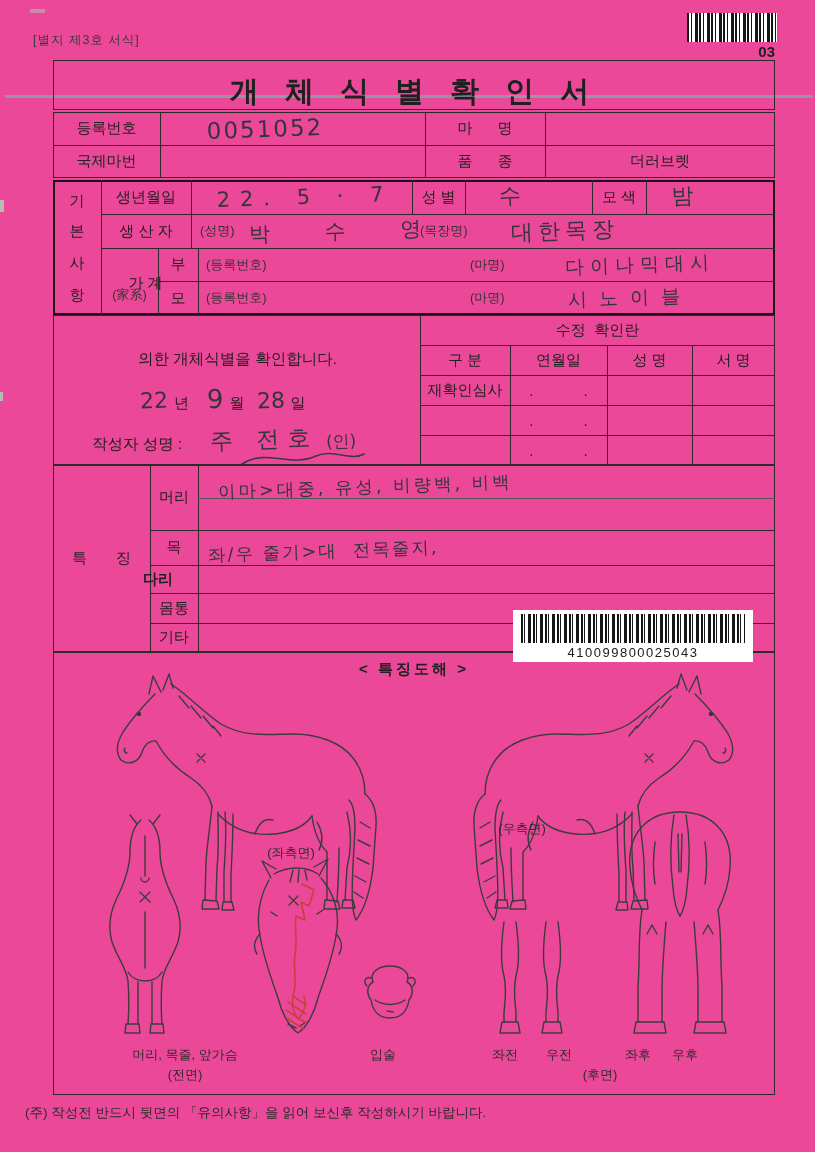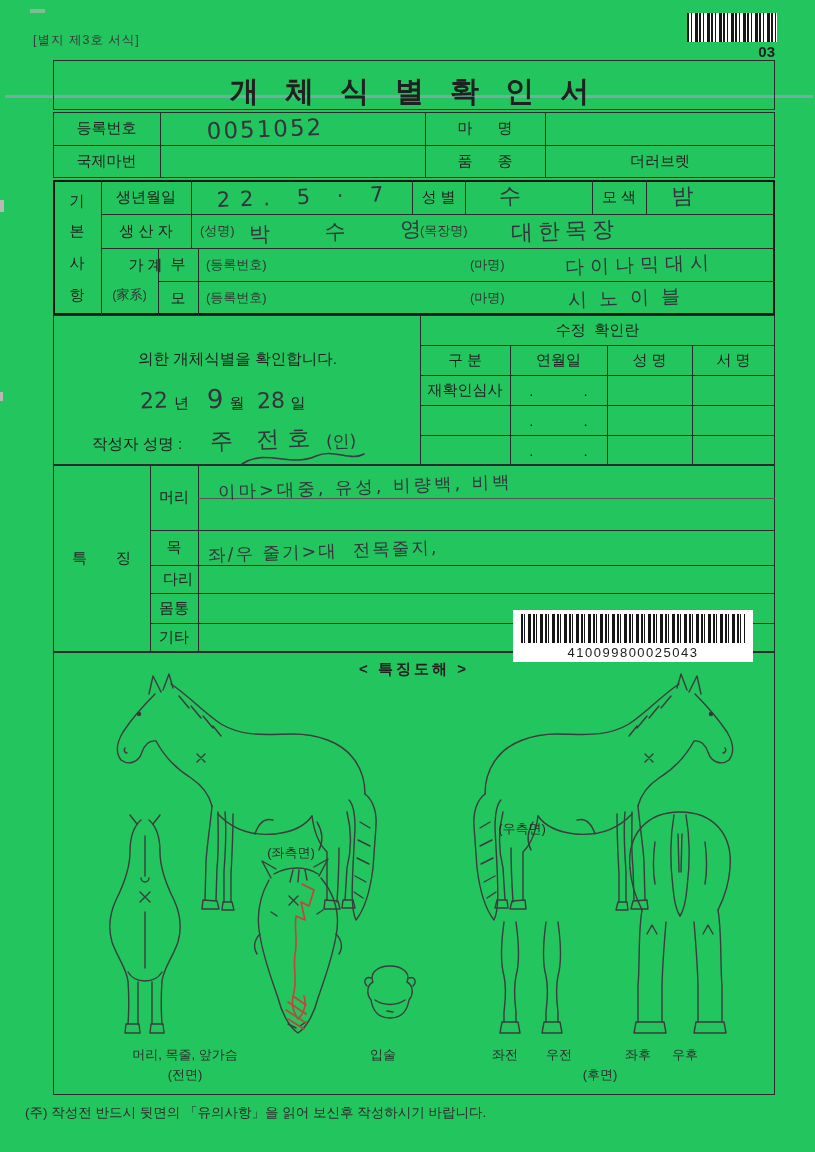--- a/index.html
+++ b/index.html
@@ -1,16 +1,16 @@
 <!DOCTYPE html>
 <html><head>
 <meta charset="utf-8">
 <style>
   html,body{margin:0;padding:0;background:#e8e8e6;}
-  #page{position:relative;width:815px;height:1152px;background:#22c55e;overflow:hidden;
+  #page{position:relative;width:815px;height:1152px;background:#ec4899;overflow:hidden;
         font-family:"Liberation Sans","DejaVu Sans",sans-serif;color:#202020;}
   .abs{position:absolute;}
   .box{position:absolute;border:1.4px solid #2b2b2b;box-sizing:border-box;}
   .box2{position:absolute;border:2.2px solid #151515;box-sizing:border-box;}
   .hl{position:absolute;background:#2b2b2b;height:1.4px;}
   .vl{position:absolute;background:#2b2b2b;width:1.4px;}
   .hl.thin{height:1px;background:#555;}
   .cell{position:absolute;display:flex;align-items:center;justify-content:center;
         font-size:15px;color:#202020;white-space:pre;box-sizing:border-box;}
   .cell.left{justify-content:flex-start;}
@@ -79,21 +79,21 @@
   <div class="cell hw" style="left:480px;top:180px;width:60px;height:32px;font-size:22px;">수</div>
   <div class="cell" style="left:592px;top:180px;width:54px;height:34px;">모 색</div>
   <div class="cell hw" style="left:655px;top:180px;width:55px;height:32px;font-size:22px;">밤</div>
 
   <div class="cell" style="left:101px;top:214px;width:90px;height:34px;">생 산 자</div>
   <div class="cell sm left" style="left:200px;top:214px;width:60px;height:34px;text-align:center;">(성명)</div>
   <div class="cell hw" style="left:262px;top:215px;width:170px;height:32px;font-size:21px;letter-spacing:24px;">박 수 영</div>
   <div class="cell sm left" style="left:420px;top:214px;width:66px;height:34px;">(목장명)</div>
   <div class="cell hw" style="left:490px;top:214px;width:150px;height:34px;font-size:22px;letter-spacing:5px;">대한목장</div>
 
-  <div class="cell" style="left:101px;top:250px;width:57px;height:30px;padding-left:32px;">가 계</div>
+  <div class="cell" style="left:101px;top:268px;width:57px;height:30px;padding-left:32px;">가 계</div>
   <div class="cell sm" style="left:101px;top:280px;width:57px;height:30px;">(家系)</div>
   <div class="cell" style="left:158px;top:248px;width:40px;height:33px;">부</div>
   <div class="cell" style="left:158px;top:281px;width:40px;height:34px;">모</div>
   <div class="cell sm left" style="left:206px;top:248px;width:90px;height:33px;">(등록번호)</div>
   <div class="cell sm left" style="left:470px;top:248px;width:60px;height:33px;">(마명)</div>
   <div class="cell hw" style="left:545px;top:249px;width:190px;height:32px;font-size:19px;letter-spacing:6px;">다이나믹대시</div>
   <div class="cell sm left" style="left:206px;top:281px;width:90px;height:34px;">(등록번호)</div>
   <div class="cell sm left" style="left:470px;top:281px;width:60px;height:34px;">(마명)</div>
   <div class="cell hw" style="left:550px;top:282px;width:160px;height:32px;font-size:19px;letter-spacing:12px;">시노이블</div>
 
@@ -144,21 +144,21 @@
   <div class="vl" style="left:150px;top:465px;height:187px;"></div>
   <div class="vl" style="left:198px;top:465px;height:187px;"></div>
   <div class="hl thin" style="left:198px;top:498px;width:577px;"></div>
   <div class="hl" style="left:150px;top:530px;width:625px;"></div>
   <div class="hl" style="left:150px;top:565px;width:625px;"></div>
   <div class="hl" style="left:150px;top:593px;width:625px;"></div>
   <div class="hl" style="left:150px;top:623px;width:625px;"></div>
   <div class="cell" style="left:53px;top:465px;width:97px;height:187px;">특       징</div>
   <div class="cell" style="left:150px;top:465px;width:48px;height:65px;">머리</div>
   <div class="cell" style="left:150px;top:530px;width:48px;height:35px;">목</div>
-  <div class="cell" style="left:154px;top:565px;width:48px;height:28px;">다리</div>
+  <div class="cell" style="left:134px;top:565px;width:48px;height:28px;font-weight:bold;">다리</div>
   <div class="cell" style="left:150px;top:593px;width:48px;height:30px;">몸통</div>
   <div class="cell" style="left:150px;top:623px;width:48px;height:29px;">기타</div>
   <div class="cell left hw" style="left:218px;top:469px;width:500px;height:28px;font-size:17.5px;letter-spacing:3px;">이마&gt;대중, 유성, 비량백, 비백</div>
   <div class="cell left hw" style="left:208px;top:534px;width:400px;height:28px;font-size:17.5px;letter-spacing:2px;">좌/우 줄기&gt;대  전목줄지,</div>
 
   <div class="abs" style="left:513px;top:610px;width:240px;height:52px;background:#ffffff;z-index:5;">
     <div class="abs bars" style="left:8px;top:4px;width:224px;height:29px;"></div>
     <div class="cell" style="left:0;top:34px;width:240px;height:16px;font-size:13px;letter-spacing:1.5px;">410099800025043</div>
   </div>
 

